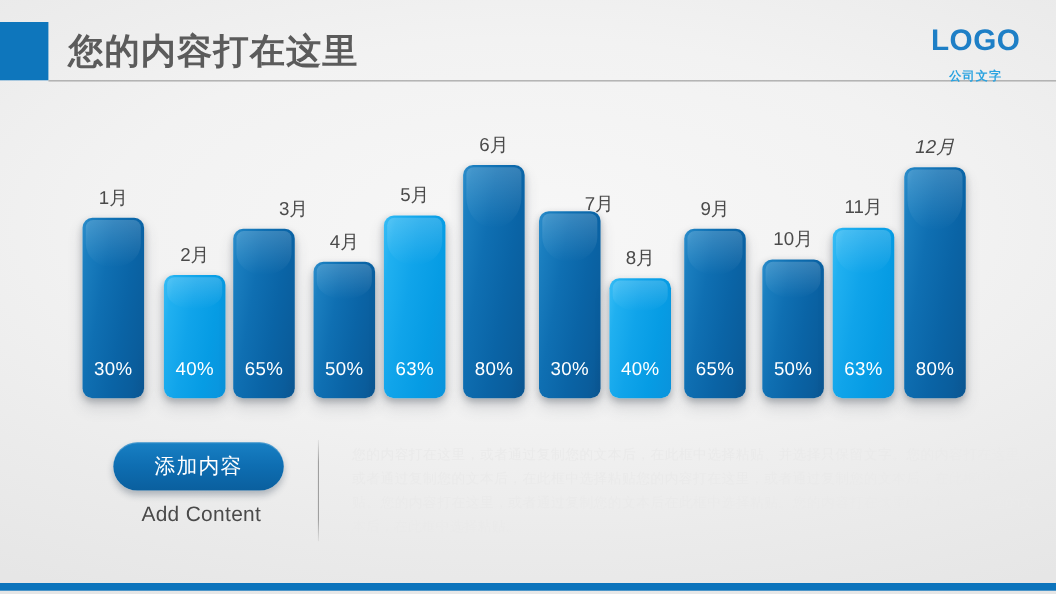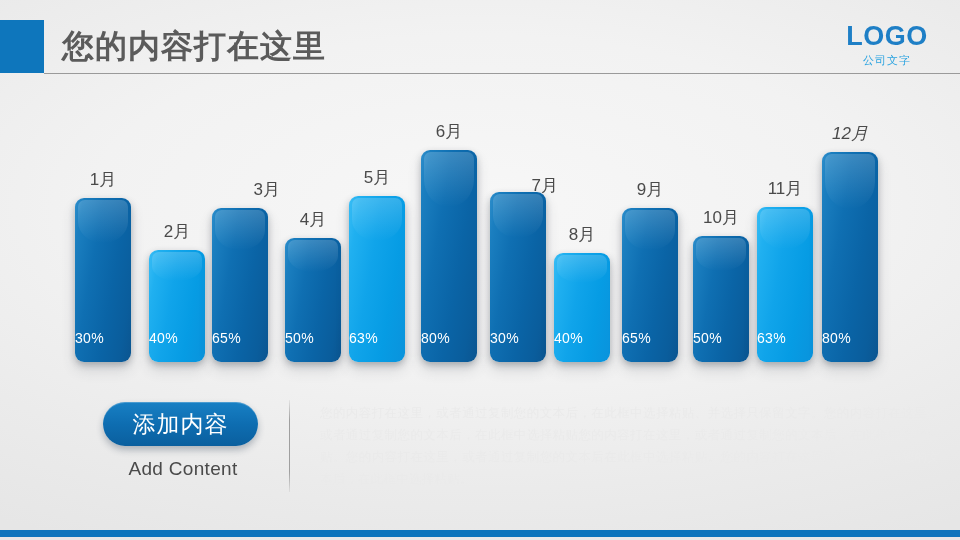--- a/index.html
+++ b/index.html
@@ -66,24 +66,24 @@
   }
   .logo-main {
     font-size: 27px;
     font-weight: bold;
     color: #1e7fc6;
     line-height: 29px;
     letter-spacing: 0.5px;
   }
   .logo-sub {
     font-size: 11px;
-    font-weight: normal;
+    font-weight: bold;
     color: #2aa3e0;
     line-height: 15px;
-    margin-top: 2px;
+    margin-top: 12px;
     letter-spacing: 1px;
   }
 
   
   .chart {
     position: absolute;
     left: 0;
     top: 92px;
     width: 960px;
     height: 285px;
@@ -128,21 +128,22 @@
     height: 26%;
     border-radius: 8px 8px 60% 60%;
     background: linear-gradient(180deg, rgba(255,255,255,0.18), rgba(255,255,255,0.0));
     pointer-events: none;
   }
   .bar-value {
     position: absolute;
     left: 0;
     width: 56px;
     bottom: 16px;
-    font-size: 14px;
+    text-align: center;
+    font-size: 17px;
     color: #ffffff;
     letter-spacing: 0.3px;
   }
 
   
   .cta-block {
     position: absolute;
     left: 103px;
     top: 402px;
     width: 160px;
@@ -151,21 +152,21 @@
   .cta-button {
     width: 155px;
     height: 44px;
     border-radius: 22px;
     background: linear-gradient(180deg, #1880c4 0%, #0e6eb2 48%, #0a5f9e 100%);
     box-shadow: 0 4px 7px rgba(40,60,80,0.32),
                 inset 0 1px 0 rgba(255,255,255,0.22);
     display: flex;
     align-items: center;
     justify-content: center;
-    font-size: 23px;
+    font-size: 19px;
     color: #ffffff;
     letter-spacing: 1px;
   }
   .cta-sub {
     margin-top: 12px;
     font-size: 19px;
     color: #4a4a4a;
     letter-spacing: 0.3px;
   }
 

